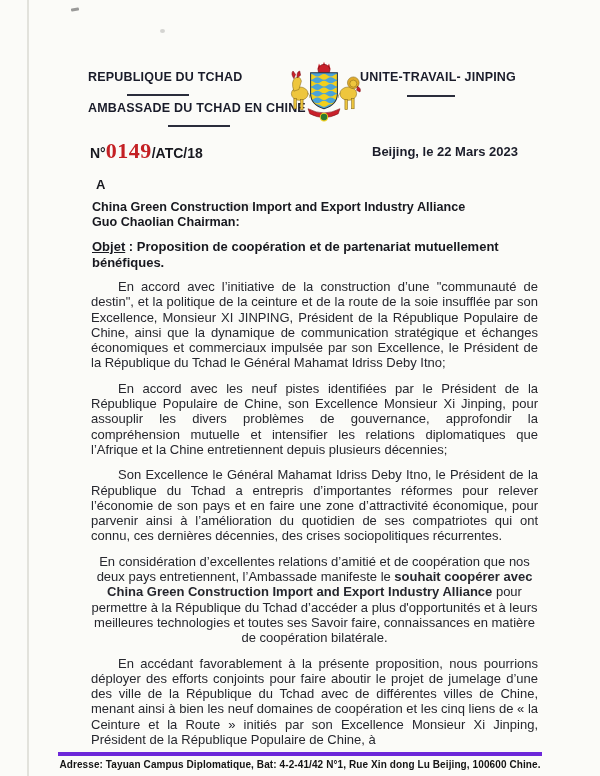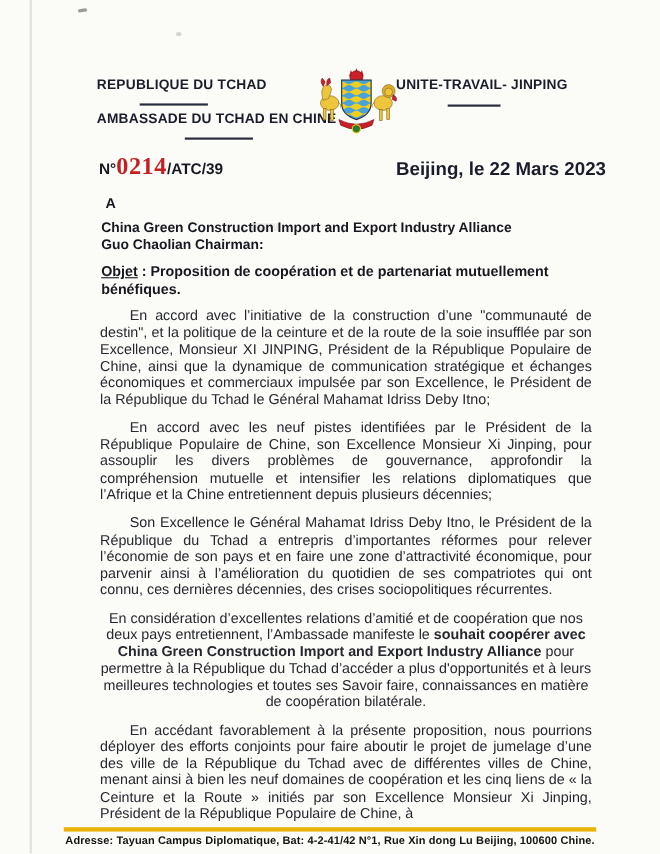--- a/index.html
+++ b/index.html
@@ -27,38 +27,38 @@
   .hdr-left2{position:absolute;left:88px;top:101px;font-weight:bold;font-size:12.5px;color:#1a1c2a;letter-spacing:.2px;white-space:nowrap;}
   .rule.r2{position:absolute;left:168px;top:125px;width:62px;}
   .motto{position:absolute;left:360px;top:70px;font-weight:bold;font-size:12.5px;color:#1a1c2a;letter-spacing:.2px;white-space:nowrap;}
   .rule.r3{position:absolute;left:407px;top:95px;width:48px;}
   .emblem{position:absolute;left:282px;top:56px;width:84px;height:72px;}
 
   
   .ref{position:absolute;left:90px;top:138px;white-space:nowrap;}
   .ref .pre,.ref .suf{font-weight:bold;font-size:14px;color:#17181f;}
   .ref .num{font-family:"Liberation Serif", serif;font-weight:bold;font-size:22px;color:#c42024;letter-spacing:.5px;}
-  .dateline{position:absolute;left:360px;top:144px;font-weight:bold;font-size:17px;color:#1b1d2a;white-space:nowrap;}
+  .dateline{position:absolute;left:372px;top:144px;font-weight:bold;font-size:13px;color:#1b1d2a;white-space:nowrap;}
 
   
   .to-letter{position:absolute;left:96px;top:177px;font-weight:bold;font-size:13px;color:#17181f;}
   .recipient{position:absolute;left:92px;top:200px;font-weight:bold;font-size:12.6px;color:#17181f;line-height:14.5px;}
   .subject{position:absolute;left:92px;top:239px;width:452px;font-weight:bold;font-size:13px;color:#17181f;line-height:15.5px;}
   .subject .obj-label{text-decoration:underline;text-align:right;}
 
   
   .letter-body{position:absolute;left:91px;top:279px;width:447px;font-size:13px;line-height:15.3px;color:#26272e;}
   .letter-body p{margin:0 0 10px 0;}
   .letter-body p.justify{text-align:justify;}
   .letter-body p.ragged{text-align:center;}
   .letter-body p.indent{text-indent:27px;}
   .letter-body .b{font-weight:bold;}
 
   
-  .footer{position:absolute;left:58px;top:752px;width:484px;border-top:4px solid #eab308;}
+  .footer{position:absolute;left:58px;top:752px;width:484px;border-top:4px solid #6d28d9;}
   .footer .addr{margin-top:3px;text-align:center;font-weight:bold;font-size:10px;color:#141414;letter-spacing:.1px;white-space:nowrap;}
 </style>
 </head>
 <body>
 
 <div class="scan-edge-left"></div>
 <div class="speck s1"></div>
 <div class="speck s2"></div>
 <div class="speck s3"></div>
 
@@ -113,21 +113,21 @@
   <g>
     <path d="M31,63 Q50,73 69,63 L67,69 Q50,78 33,69 Z" fill="#c9202a" stroke="#7a1016" stroke-width="0.7"></path>
     <circle cx="50" cy="73" r="4.5" fill="#2c7a2e" stroke="#f2cf1d" stroke-width="1.2"></circle>
   </g>
 </svg>
 
 <div class="motto">UNITE-TRAVAIL- JINPING</div>
 <hr class="rule r3">
 
 <div class="ref">
-  <span class="pre">N°</span><span class="num">0214</span><span class="suf">/ATC/39</span>
+  <span class="pre">N°</span><span class="num">0149</span><span class="suf">/ATC/18</span>
 </div>
 <div class="dateline">Beijing, le 22 Mars 2023</div>
 
 <div class="to-letter">A</div>
 <div class="recipient">
   <div>China Green Construction Import and Export Industry Alliance</div>
   <div>Guo Chaolian Chairman:</div>
 </div>
 
 <div class="subject">

